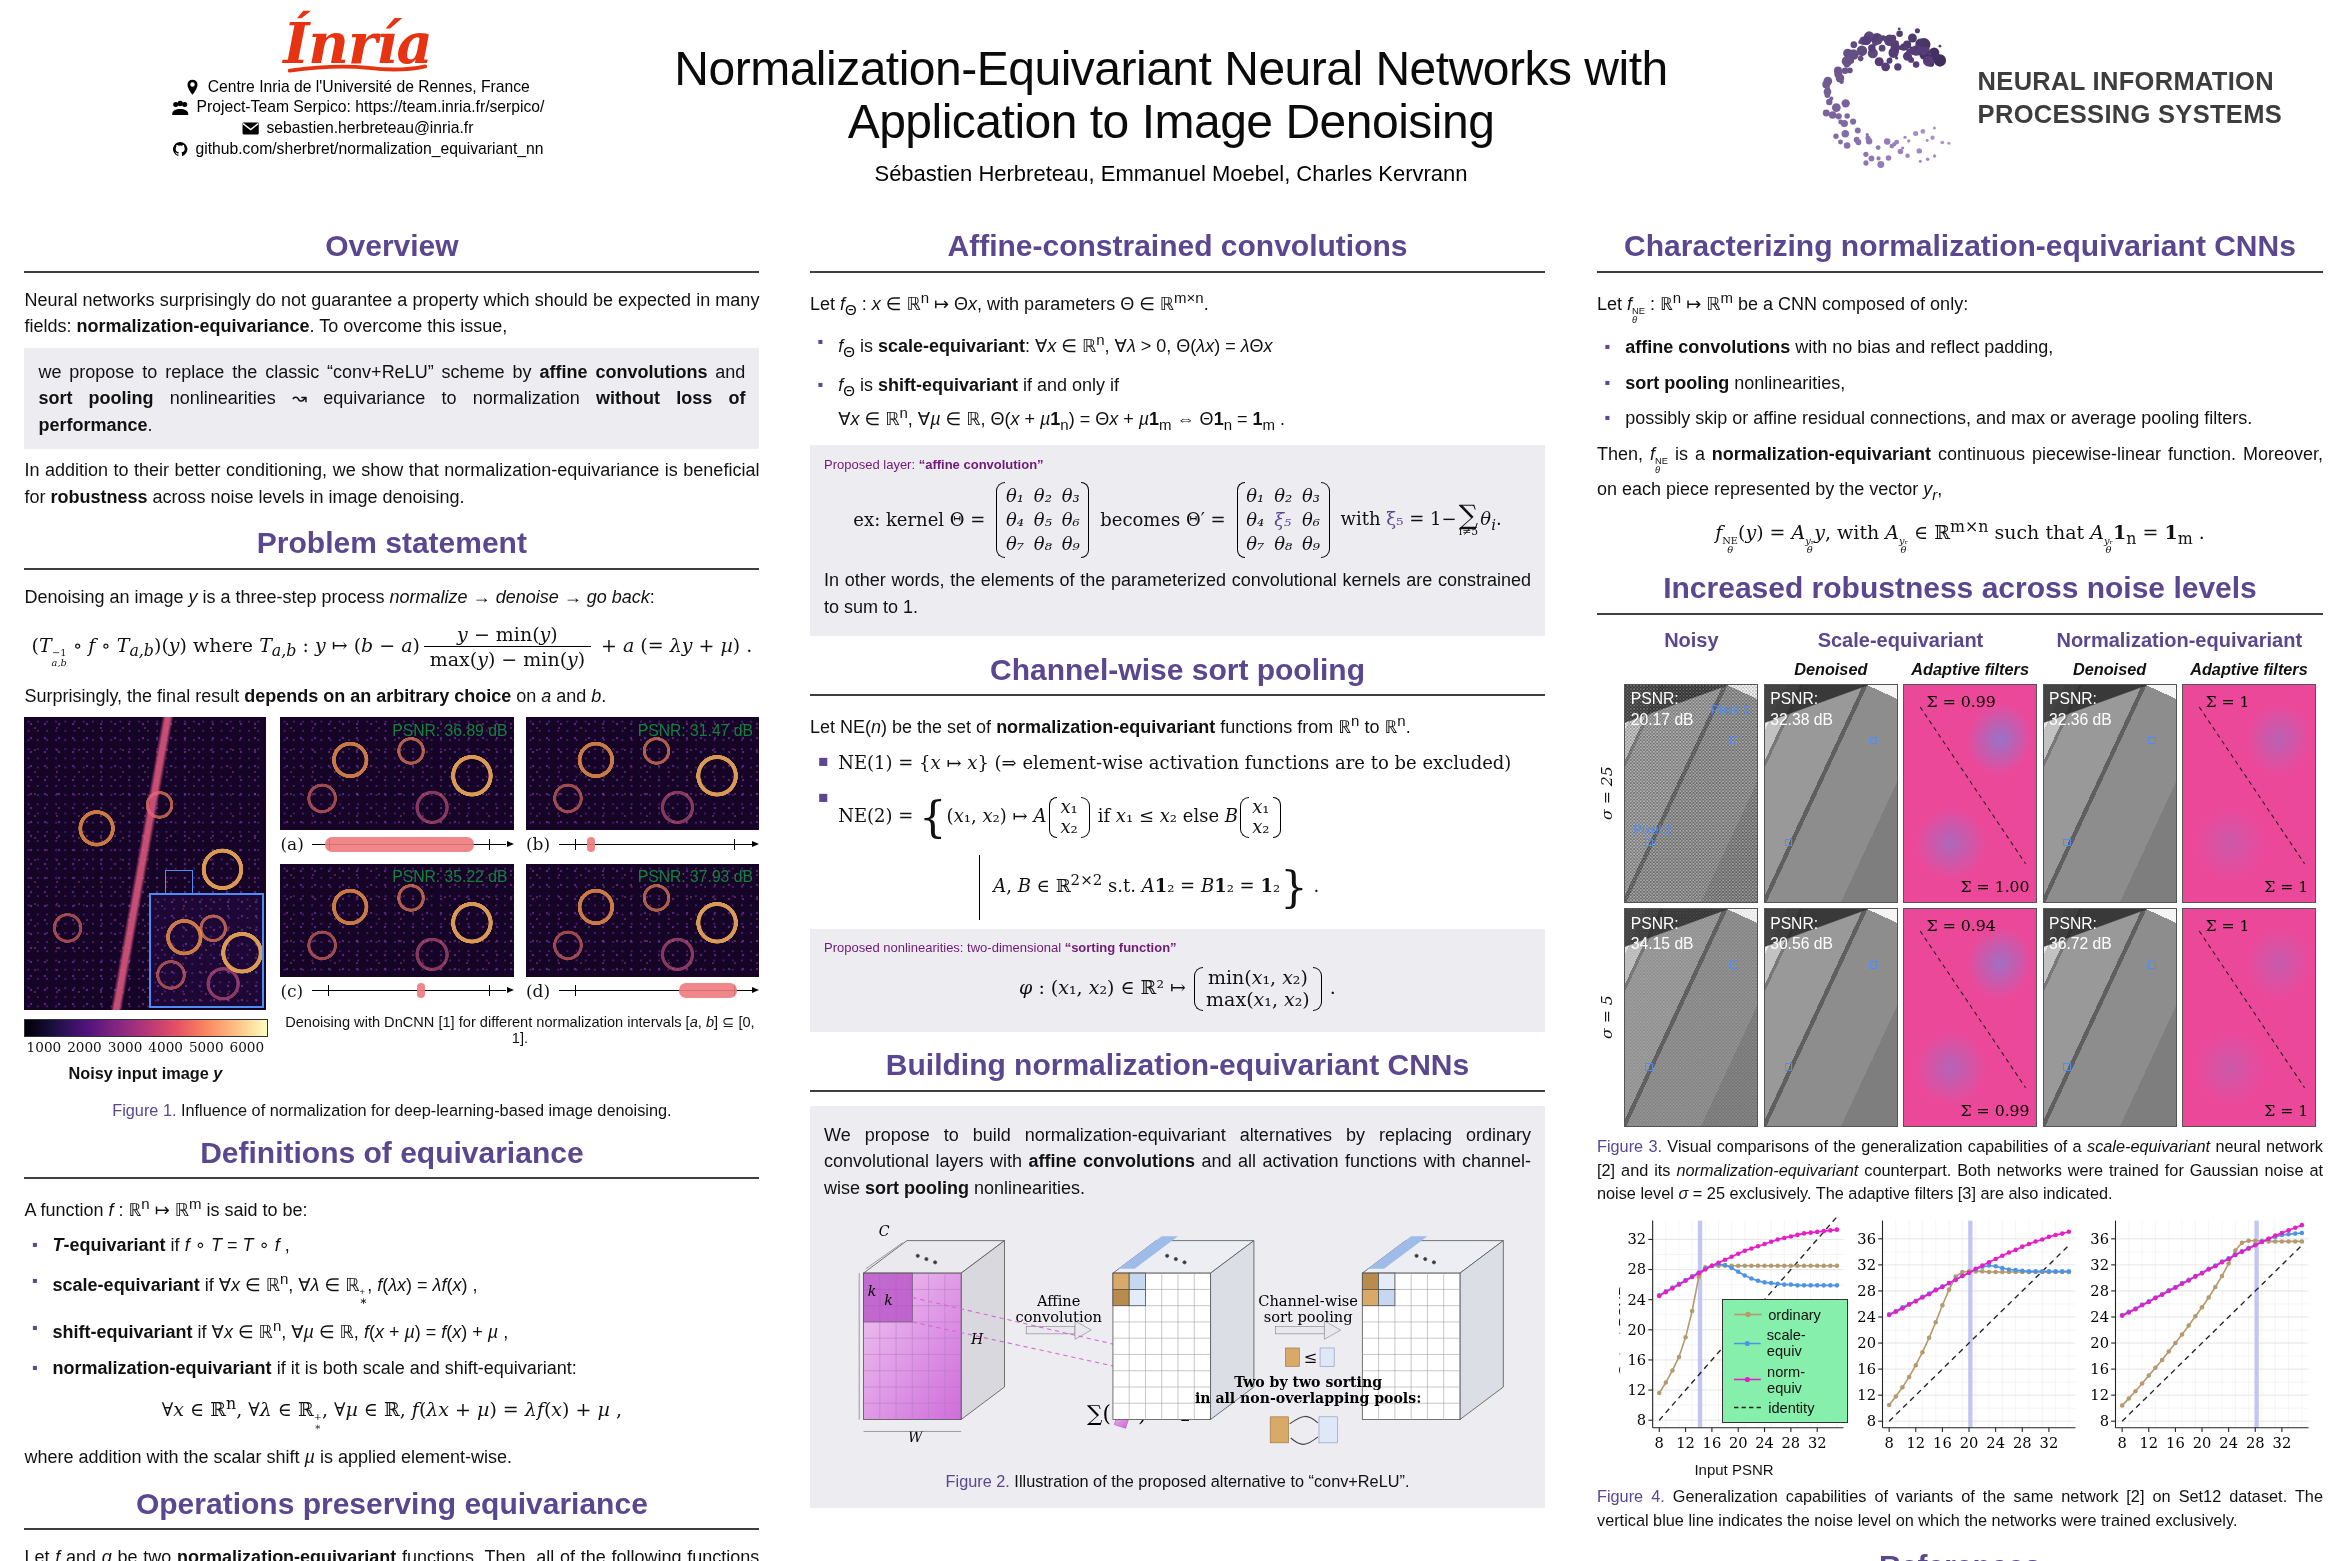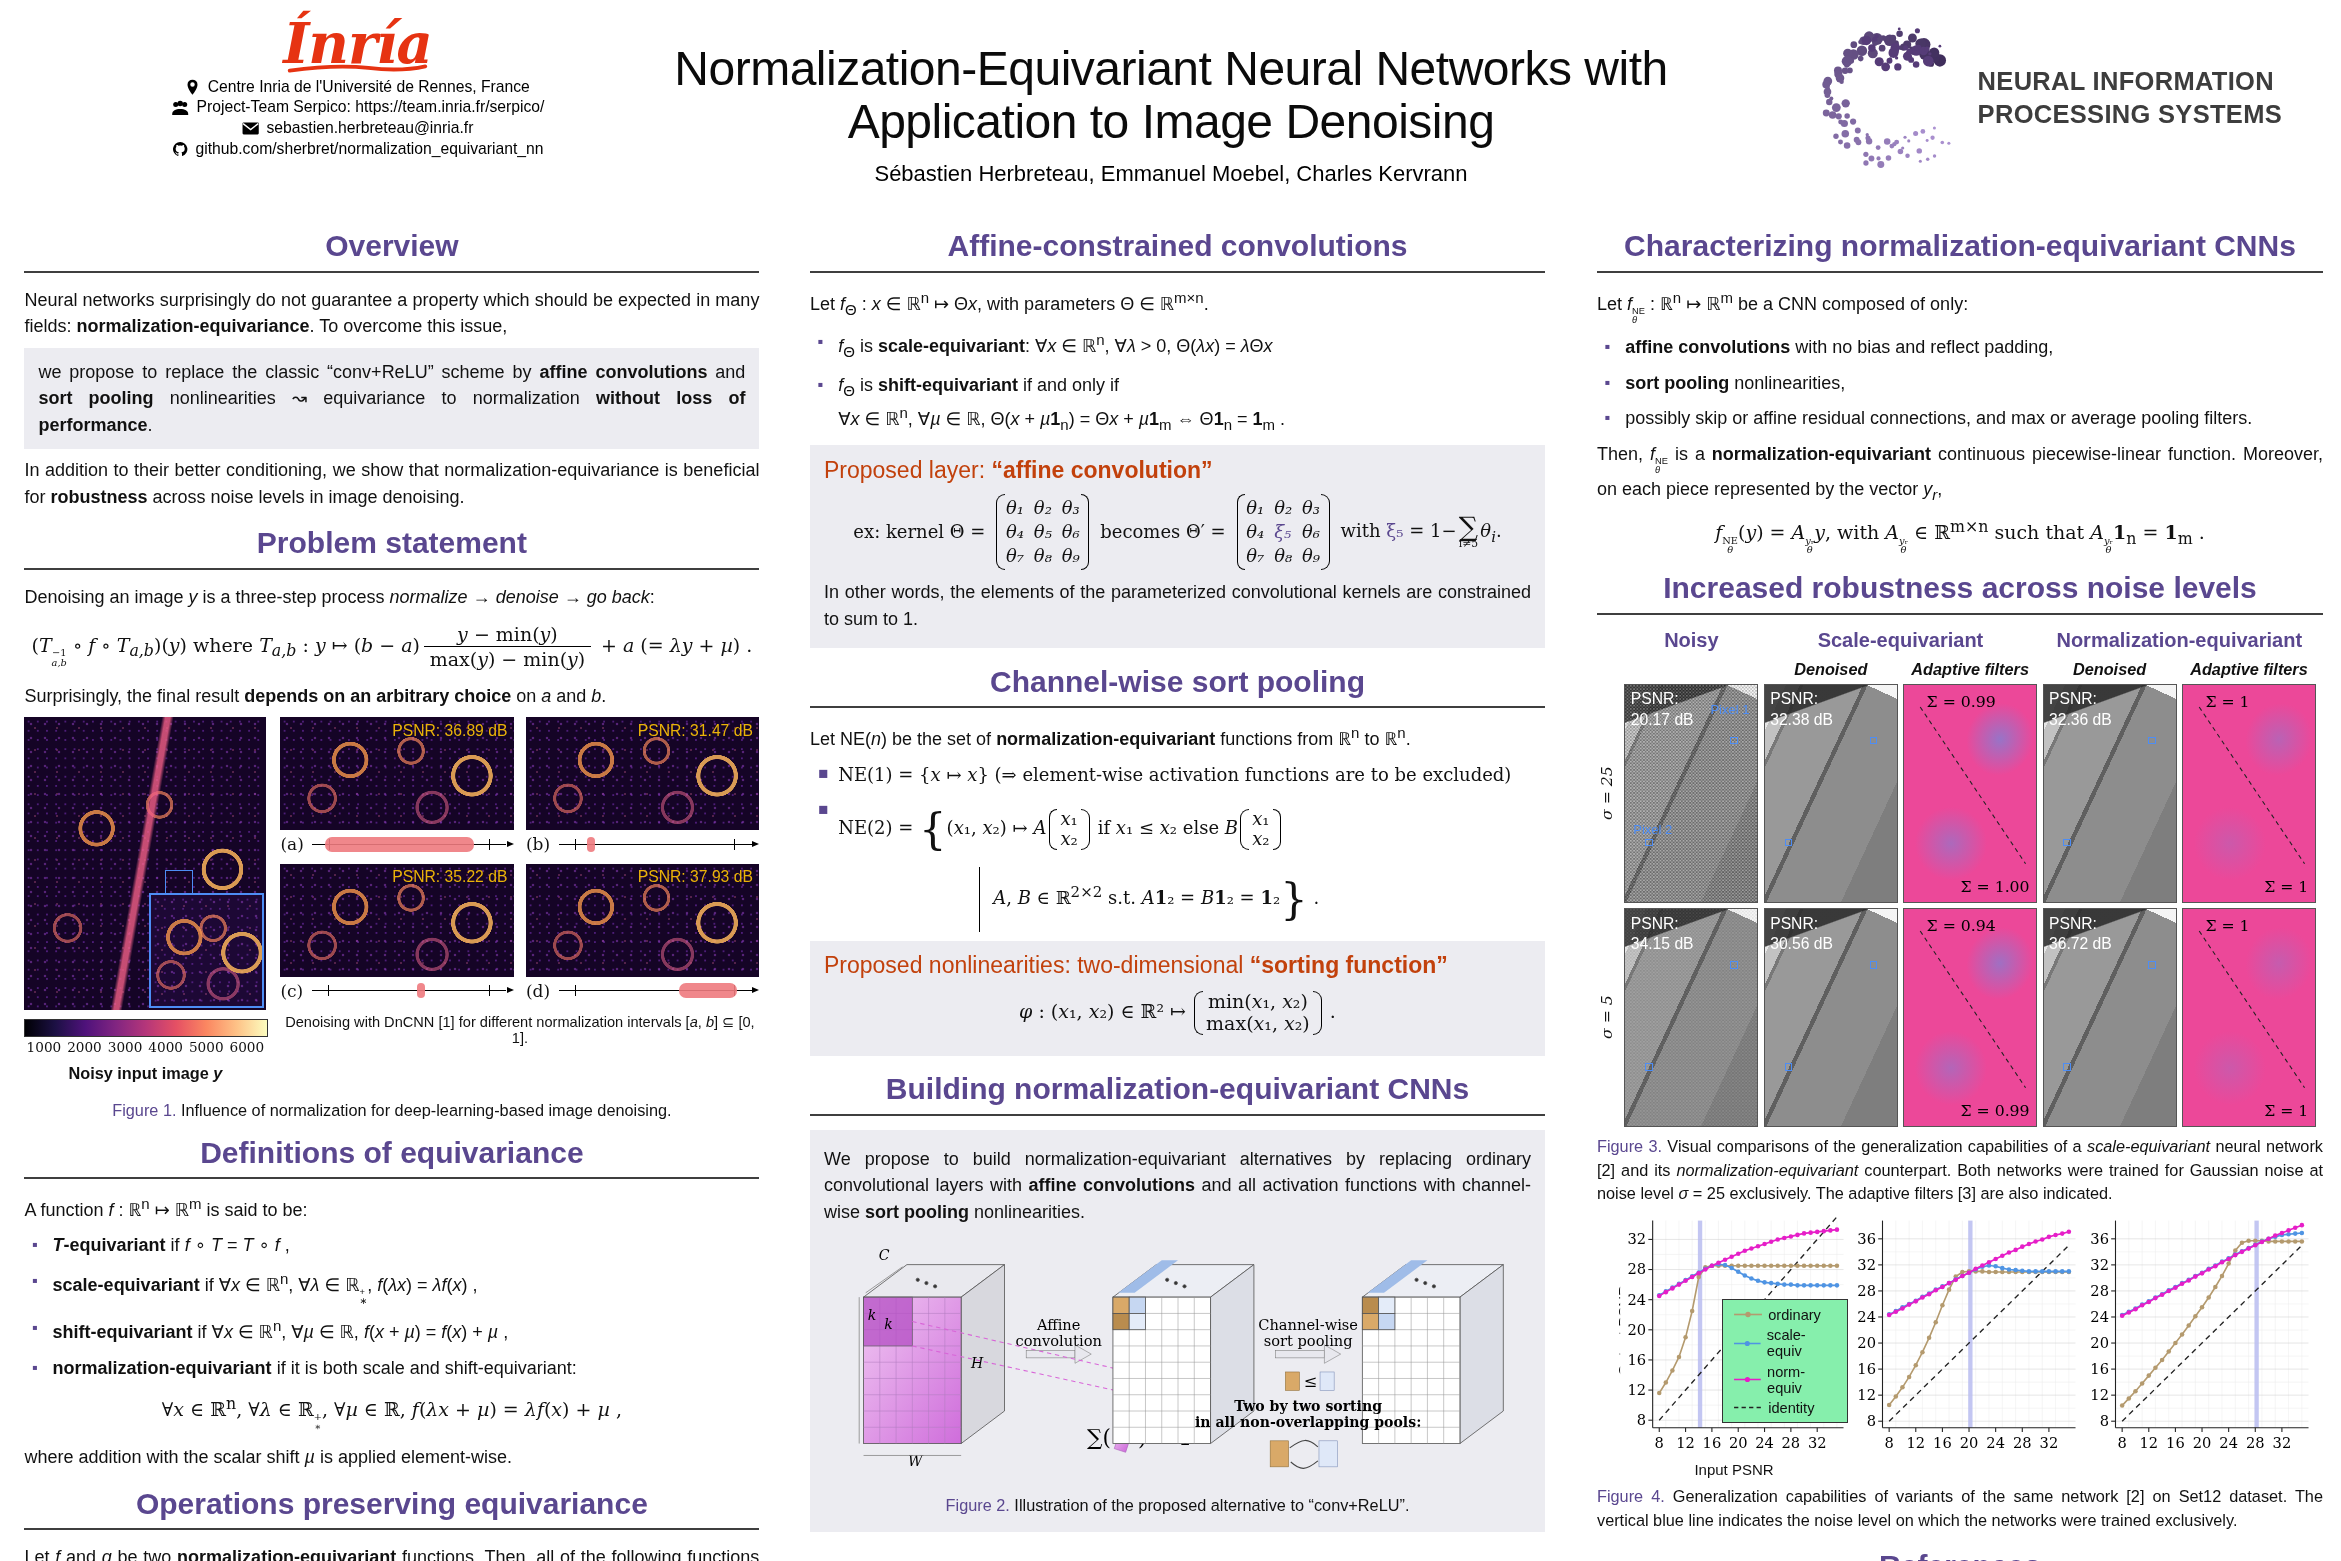--- a/index.html
+++ b/index.html
@@ -21,21 +21,21 @@
   .neurips-text{font-size:25.5px;font-weight:700;color:#3d3d3d;line-height:1.3;letter-spacing:0.3px;}
   
   .col{position:absolute;top:213px;}
   #col1{left:24.4px;width:735px;}
   #col2{left:810px;width:735px;}
   #col3{left:1597px;width:726px;}
   h2.sec{text-align:center;color:#5a478f;font-size:30px;font-weight:bold;margin:16.3px 0 7.6px 0;}
   .rule{border:none;border-top:2.2px solid #3f3f3f;margin:0 0 14px 0;height:0;}
   p.body{font-size:18px;line-height:1.46;text-align:justify;margin:7.6px 0;}
   .graybox{background:#ececf1;padding:8.7px 14px;margin:8.7px 0;}
-  .boxtitle{color:#c2410c;font-size:23px;margin:3.3px 0 7.6px 0;}
+  .boxtitle{color:#701a75;font-size:13px;margin:3.3px 0 7.6px 0;}
   ul.bullets{list-style:none;margin:5.4px 0;padding:0 0 0 7.6px;}
   ul.bullets li{position:relative;padding-left:20.6px;margin:8.7px 0;font-size:18px;line-height:1.5;}
   ul.bullets li::before{content:"▪";position:absolute;left:0;top:0;color:#5a478f;font-size:16.3px;}
   .math{font-family:"DejaVu Serif",serif;}
   .cformula{text-align:center;font-size:19px;margin:12px 0;font-family:"DejaVu Serif",serif;}
   .frac{display:inline-flex;flex-direction:column;vertical-align:middle;text-align:center;margin:0 4.3px;}
   .frac .num{padding:1.1px 5.4px;border-bottom:1.6px solid #000;}
   .frac .den{padding:1.1px 5.4px;}
   .supsub{display:inline-flex;flex-direction:column;font-size:.62em;line-height:1;vertical-align:-.35em;}
   .cvec{display:inline-flex;align-items:center;vertical-align:middle;margin:0 2.2px;}
@@ -71,21 +71,21 @@
   .inset{position:absolute;right:2.2px;bottom:2.2px;width:46%;height:38%;border:2.2px solid #4d8df5;
          background:#1d0835;z-index:3;}
   .srcbox{position:absolute;left:58%;top:52%;width:11%;height:9%;border:1.6px solid #4d8df5;z-index:3;}
   .colorbar{width:242px;height:16.3px;margin-top:8.7px;border:0.5px solid #333;background:
      linear-gradient(to right,#000004,#1c1044,#4f127b,#812581,#b5367a,#e55064,#fb8761,#fec287,#fcfdbf);}
   .cbticks{display:flex;justify-content:space-between;font-size:13.6px;margin:2.2px 2.2px 0 2.2px;
            font-family:"DejaVu Serif",serif;}
   .f1right{flex:1;}
   .f1grid{display:grid;grid-template-columns:1fr 1fr;column-gap:12px;row-gap:5.4px;}
   .cropimg{width:100%;height:113px;}
-  .psnr{position:absolute;top:4.3px;right:6.5px;color:#eab308;font-size:15.7px;z-index:5;}
+  .psnr{position:absolute;top:4.3px;right:6.5px;color:#15803d;font-size:15.7px;z-index:5;}
   .ivl{display:flex;align-items:center;gap:8.7px;height:28px;}
   .ivl-label{font-size:17px;font-family:"DejaVu Serif",serif;}
   .axis{position:relative;flex:1;height:19.5px;}
   .axis .line{position:absolute;left:0;right:7.6px;top:9.2px;height:1.1px;background:#000;}
   .axis::after{content:"";position:absolute;right:0;top:6px;border-left:7.6px solid #000;
      border-top:3.8px solid transparent;border-bottom:3.8px solid transparent;}
   .axis .tl,.axis .tr{position:absolute;top:4.3px;width:1.1px;height:11px;background:#000;}
   .axis .tl{left:8%;} .axis .tr{right:12%;}
   .axis .bar{position:absolute;top:2.2px;height:15px;background:rgba(238,122,126,.9);border-radius:7px;}
   

